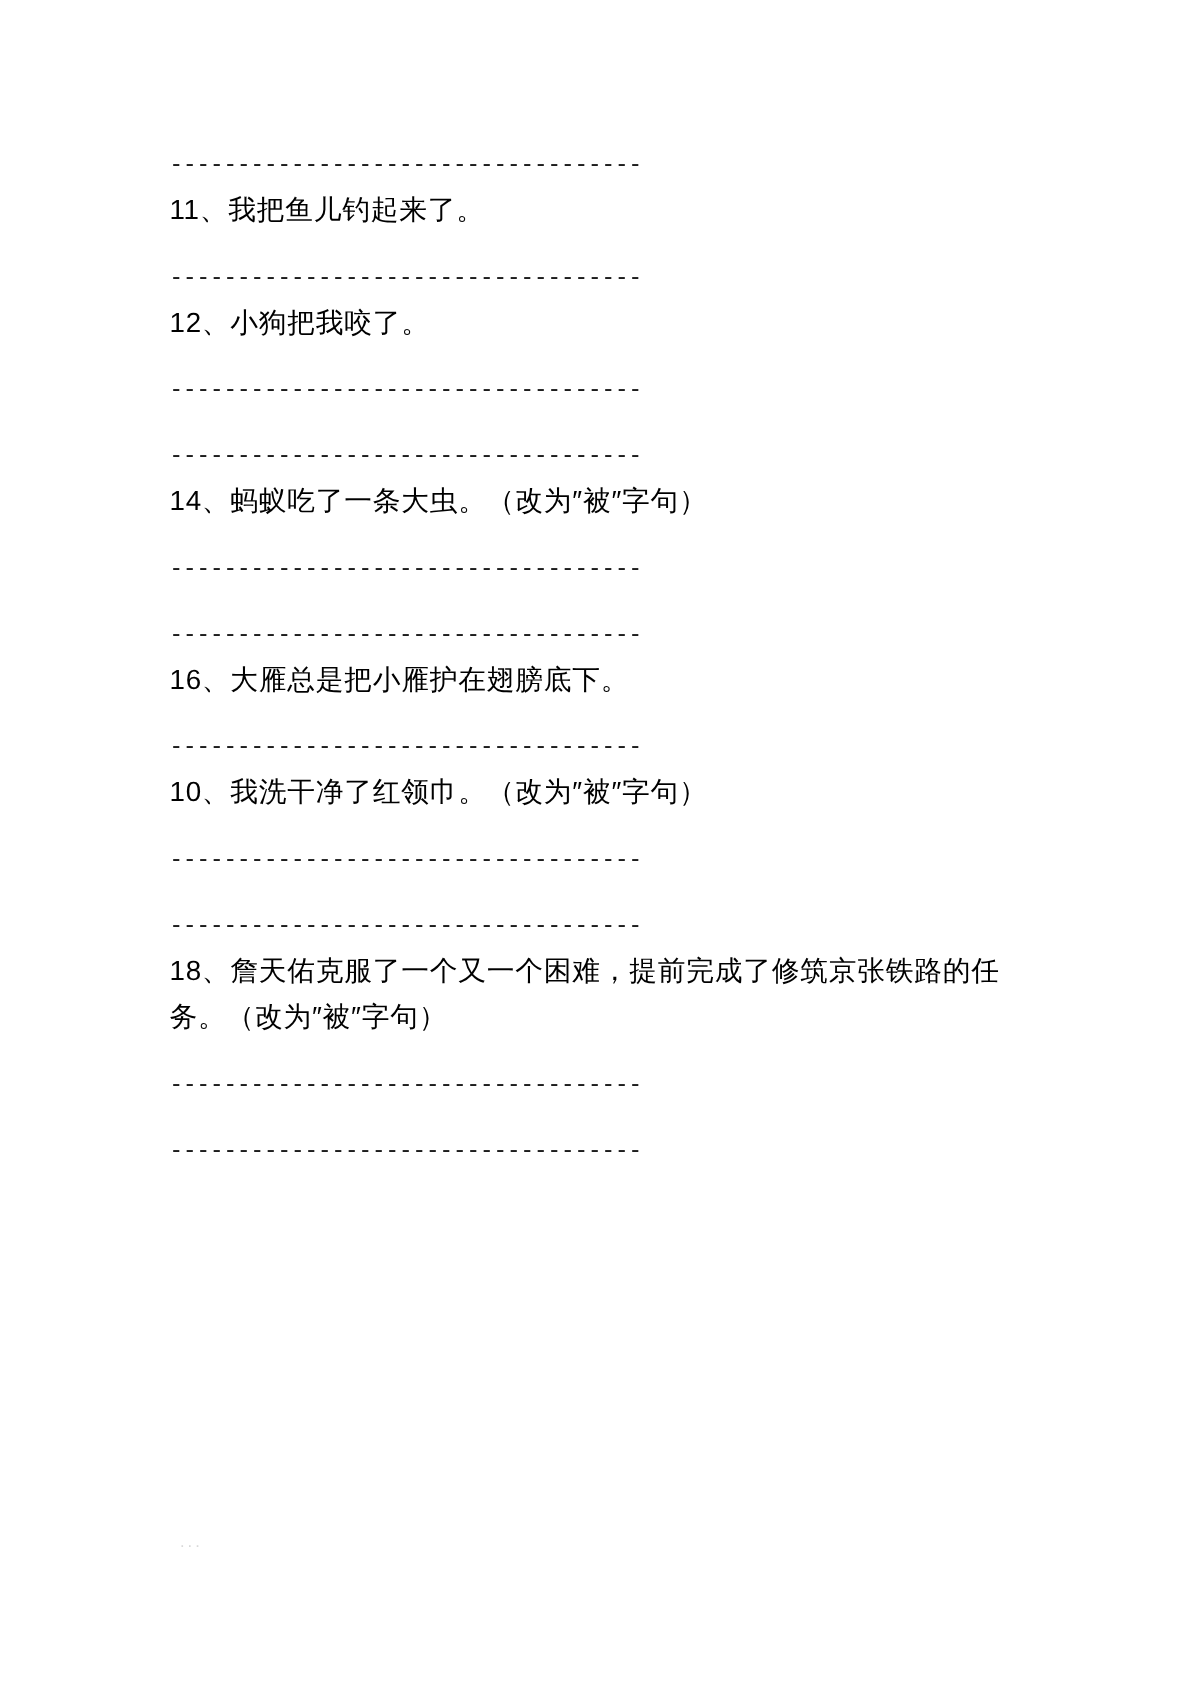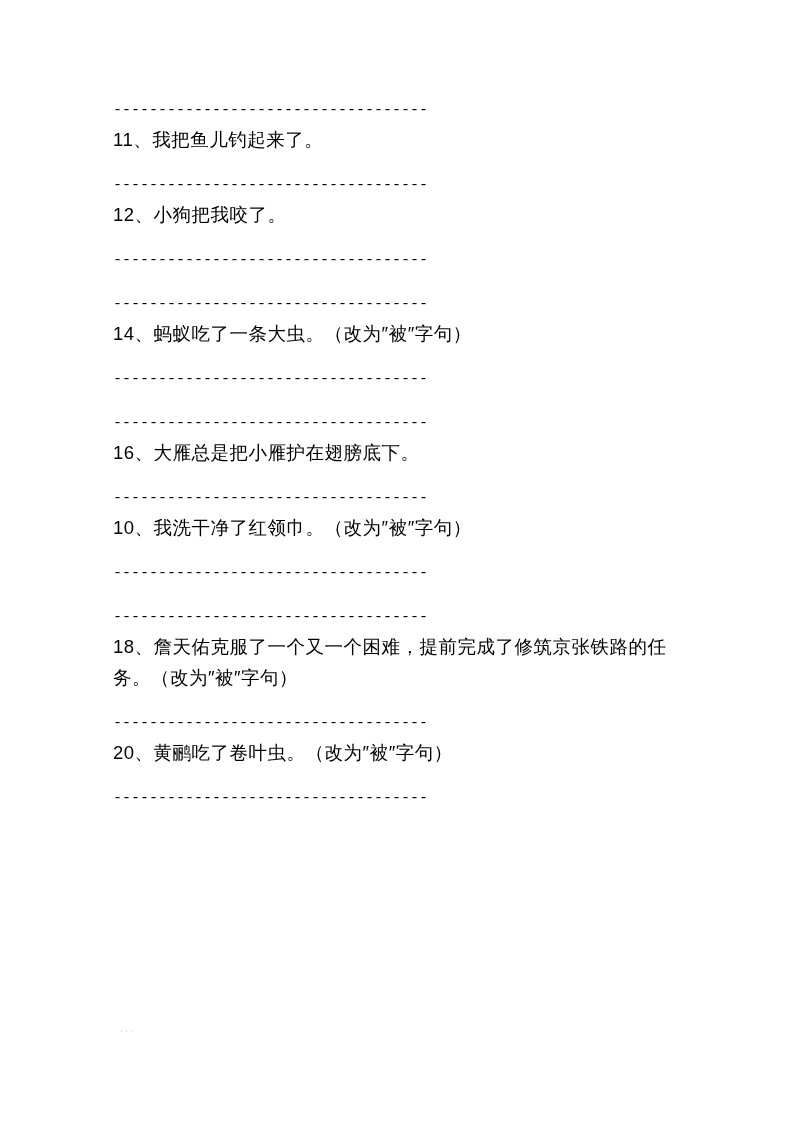--- a/index.html
+++ b/index.html
@@ -111,21 +111,20 @@
       <div class="rule">-----------------------------------</div>
     </div>
 
     <div class="block-tall">
       <div class="rule">-----------------------------------</div>
       <div class="qline"><span class="num">18、</span><span>詹天佑克服了一个又一个困难，提前完成了修筑京张铁路的任务。（改为″被″字句）</span></div>
     </div>
 
     <div class="block">
       <div class="rule">-----------------------------------</div>
-      <div class="qline"><span class="num">20、</span><span>黄鹂吃了卷叶虫。（改为″被″字句）</span></div>
     </div>
 
     <div class="block">
       <div class="rule">-----------------------------------</div>
     </div>
 
   </div>
 
   <div class="faint">...</div>
 </div>

